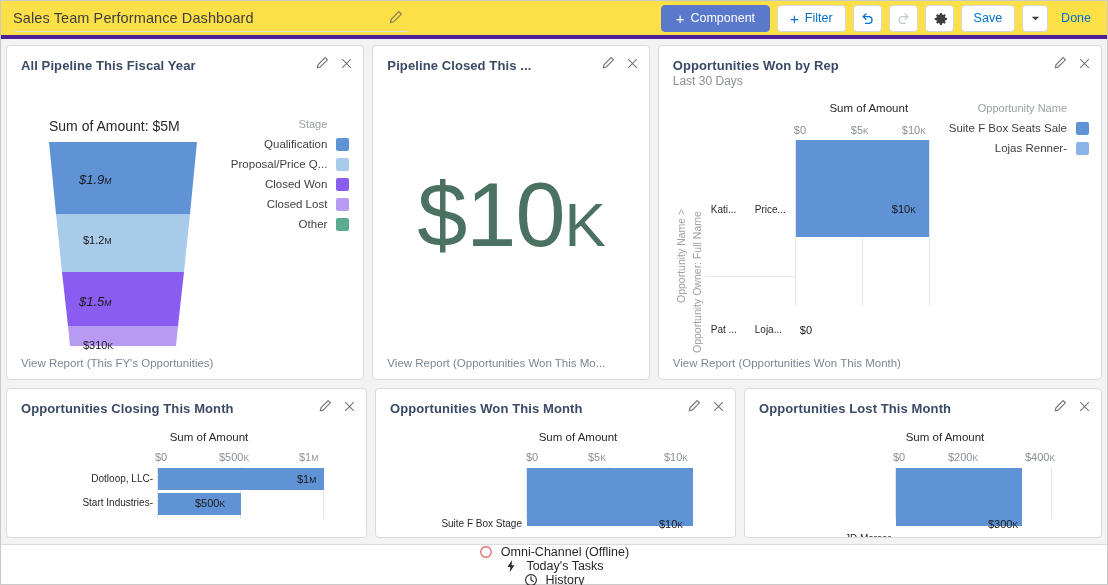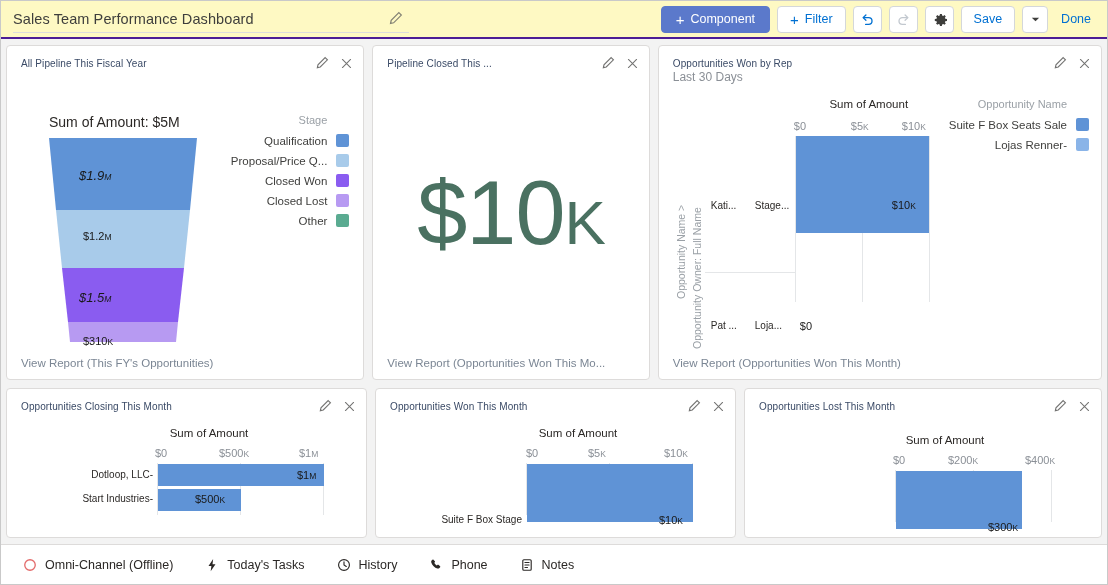--- a/index.html
+++ b/index.html
@@ -13,24 +13,24 @@
     width: 1108px; height: 585px;
     position: relative;
     background: #f3f3f3;
     border: 1px solid #c9c9c9;
     display: flex; flex-direction: column;
   }
 
   
   .header {
     height: 38px; min-height: 38px;
-    background: #fef9c3;
+    background: #fde047;
     display: flex; align-items: center;
     padding: 0 10px 0 12px;
-    border-bottom: 2px solid #4c1d95;
+    border-bottom: 4px solid #4c1d95;
   }
   .title-wrap {
     display: flex; align-items: center;
     flex: 0 0 auto; width: 396px;
     border-bottom: 1px solid #dcdcdc;
     height: 28px;
     padding-right: 6px;
   }
   .dash-title {
     font-size: 14.5px; color: #3e3e3c;
@@ -68,25 +68,25 @@
   .card {
     background: #fff; border: 1px solid #dddbda; border-radius: 4px;
     position: relative; overflow: hidden;
     display: flex; flex-direction: column;
   }
   .c-w1 { width: 363px; }
   .c-w2 { width: 281px; }
   .c-w3 { width: 450px; }
   .c-b1 { width: 363px; }
   .c-b2 { width: 363px; }
-  .c-b3 { width: 360px; gap: 7px; }
+  .c-b3 { width: 360px; }
 
   .card-head { padding: 12px 14px 0 14px; position: relative; }
   .card-title {
-    font-size: 10px; color: #3a4a66; font-weight: 400;
+    font-size: 13px; color: #3a4a66; font-weight: 700;
     letter-spacing: .1px; line-height: 1.2;
     padding-right: 56px;
   }
   .card-sub { font-size: 12px; color: #8a8f96; }
   .card-actions {
     position: absolute; top: 10px; right: 10px;
     display: flex; align-items: center; gap: 11px;
   }
   .ic { opacity: .72; cursor: pointer; display: block; }
   .card-foot {
@@ -159,20 +159,21 @@
     white-space: nowrap;
   }
   .hsep { position: absolute; height: 1px; background: #e4e6e8; }
 
   
   .utility {
     height: 40px; min-height: 40px; background: #fff;
     border-top: 1px solid #dddbda;
     display: flex; align-items: center; gap: 0;
     padding: 0 6px;
+    flex-direction: column;
   }
   .util-item {
     display: flex; align-items: center; gap: 8px;
     font-size: 12.5px; color: #2b2826;
     padding: 0 16px; height: 100%; cursor: pointer;
   }
 </style>
 </head>
 <body>
 
@@ -329,21 +330,21 @@
 
           <div class="tick" style="left:135px; top:36px;">$0</div>
           <div class="tick" style="left:192px; top:36px;">$5<span class="sfx">K</span></div>
           <div class="tick" style="left:243px; top:36px;">$10<span class="sfx">K</span></div>
 
           <div class="gridline" style="left:136px; top:52px; height:166px;"></div>
           <div class="gridline" style="left:203px; top:52px; height:166px;"></div>
           <div class="gridline" style="left:270px; top:52px; height:166px;"></div>
 
           <div class="cat-label" style="left:52px; top:116px;">Kati...</div>
-          <div class="cat-label" style="left:96px; top:116px;">Stage...</div>
+          <div class="cat-label" style="left:96px; top:116px;">Price...</div>
           <div class="cat-label" style="left:52px; top:236px;">Pat ...</div>
           <div class="cat-label" style="left:96px; top:236px;">Loja...</div>
 
           <div class="hsep" style="left:46px; top:188px; width:90px;"></div>
 
           <div class="bar" style="left:137px; top:52px; width:133px; height:97px;"></div>
           <div class="bar-label" style="left:233px; top:115px;">$10<span class="sfx">K</span></div>
           <div class="bar-label" style="left:141px; top:236px;">$0</div>
 
           <div class="legend" style="right:12px; top:14px;">

